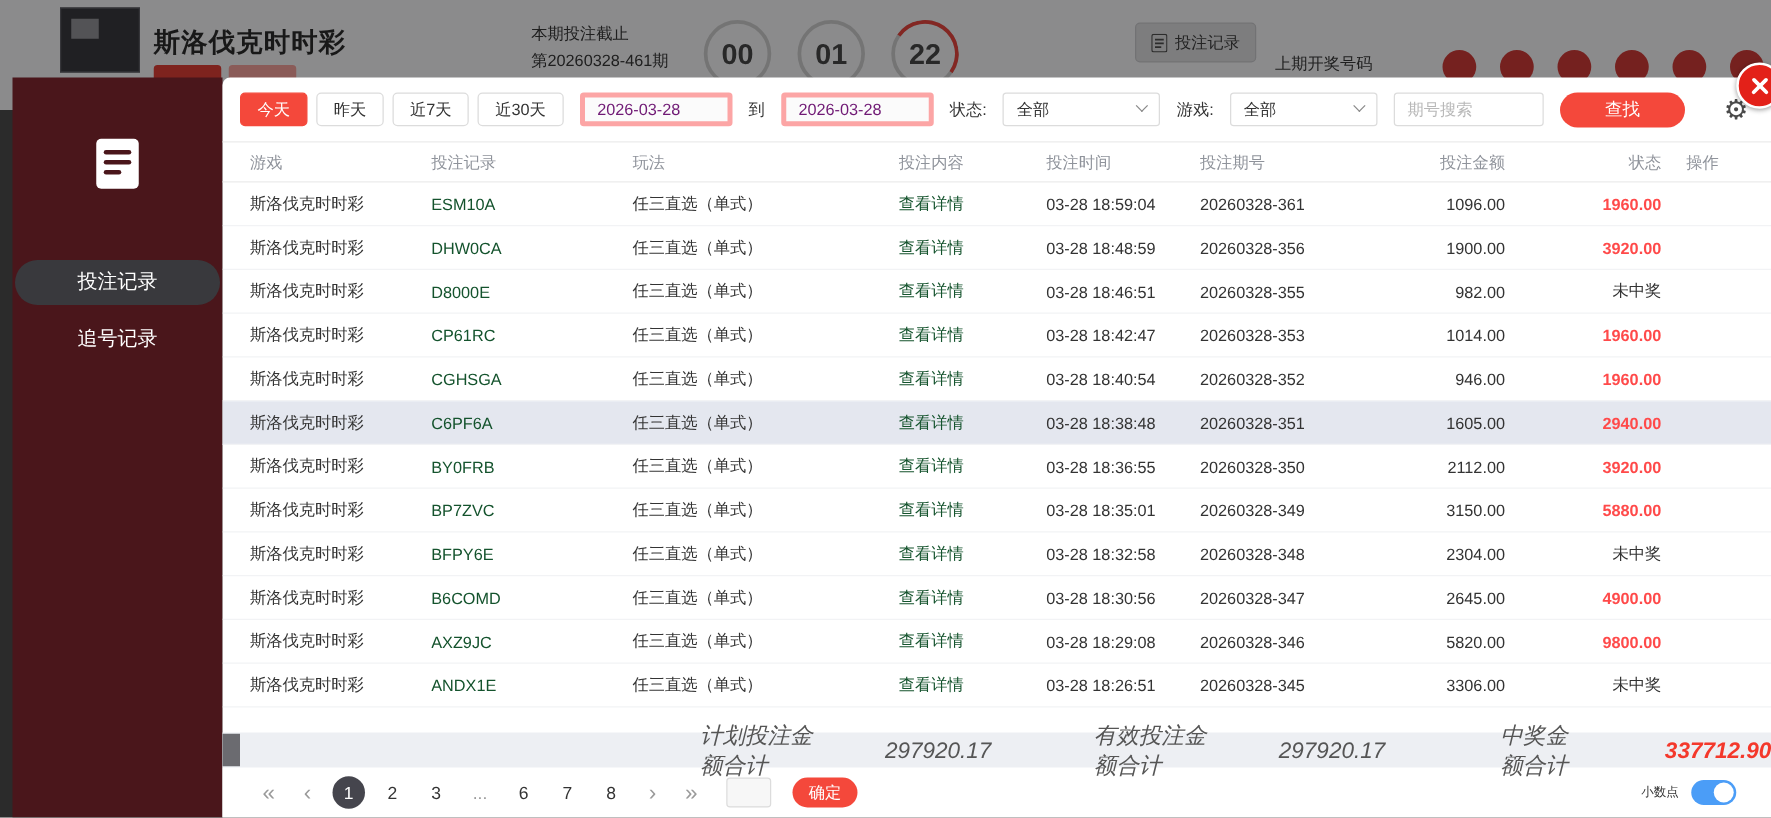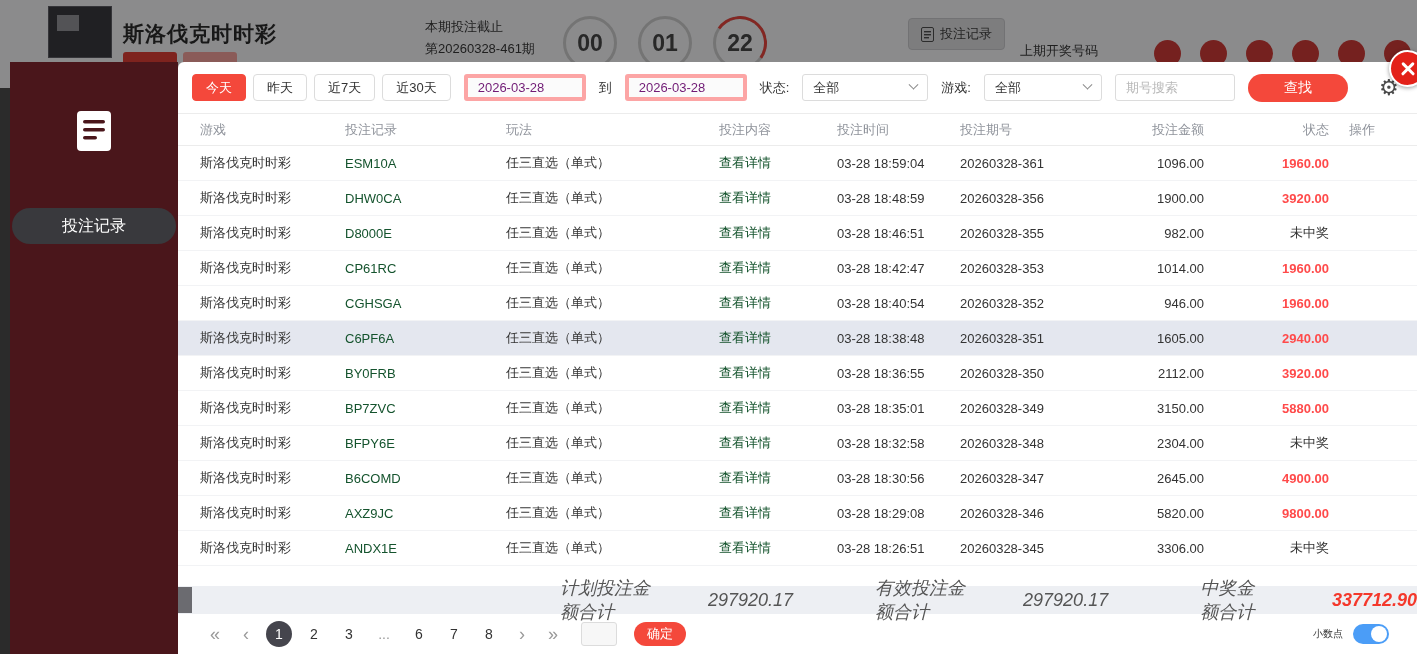--- a/index.html
+++ b/index.html
@@ -141,20 +141,21 @@
     <svg class="side-icon" width="46" height="46" viewBox="0 0 46 46">
       <rect x="6" y="3" width="34" height="40" rx="4" fill="#fff"></rect>
       <rect x="12" y="12" width="22" height="3.6" rx="1.8" fill="#4a161b"></rect>
       <rect x="12" y="20" width="22" height="3.6" rx="1.8" fill="#4a161b"></rect>
       <rect x="12" y="28" width="14" height="3.6" rx="1.8" fill="#4a161b"></rect>
     </svg>
     <div>
 
         <div class="side-item active">投注记录</div>
 
+        <div class="side-item">追号记录</div>
       </div>
   </div>
 
   <div class="modal-main">
 
     <div class="fbar">
       <div style="display:flex;gap:7px">
 
           <button class="qbtn primary">今天</button>
 

